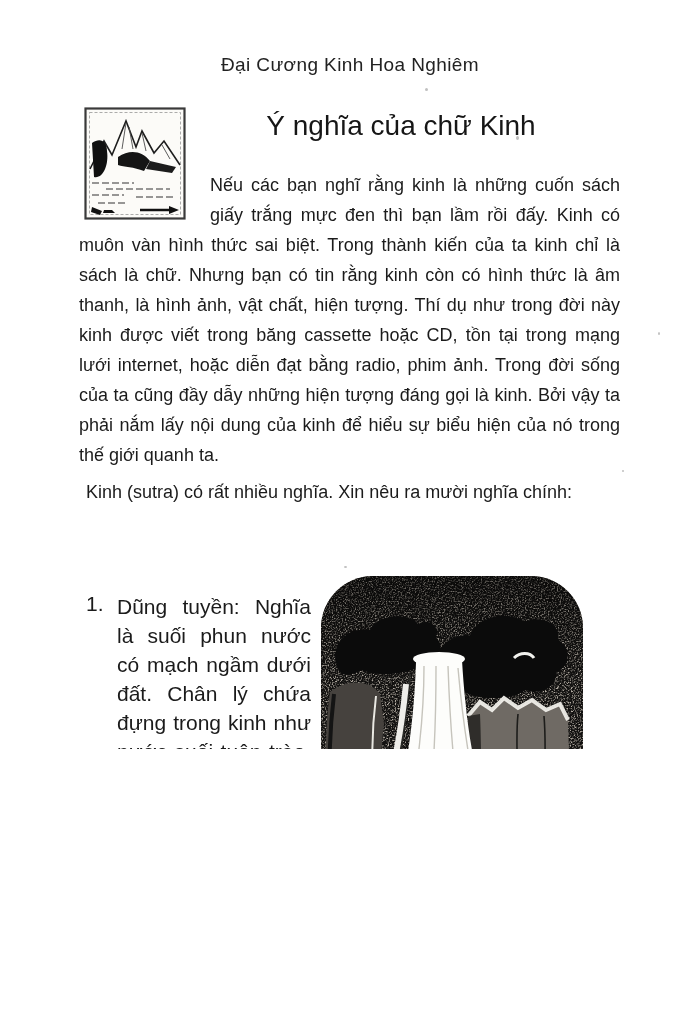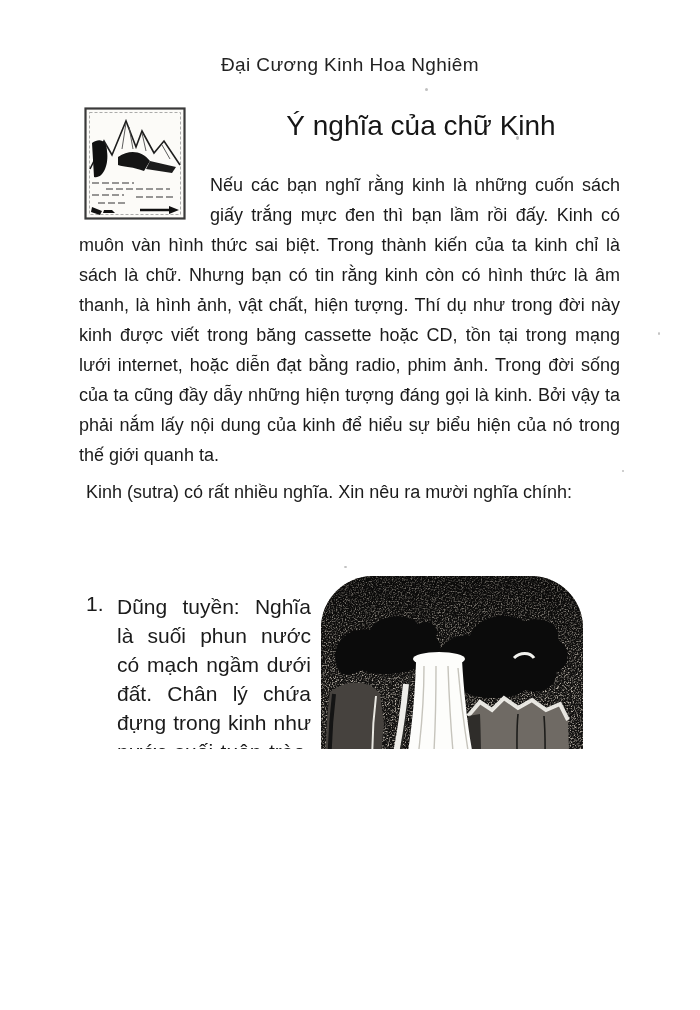--- a/index.html
+++ b/index.html
@@ -6,21 +6,21 @@
   .page{
     position:relative;width:700px;height:749px;background:#ffffff;
     font-family:"Liberation Sans", sans-serif;color:#1b1b1b;overflow:hidden;border-radius:19px;
   }
   .running-header{
     position:absolute;top:54px;left:0;right:0;text-align:center;
     font-size:19px;letter-spacing:.4px;color:#222;
   }
   .mountain-box{position:absolute;left:84px;top:107px;width:102px;height:116px;}
   .chapter-title{
-    position:absolute;top:110px;left:226px;width:390px;margin:0;
+    position:absolute;top:110px;left:206px;width:390px;margin:0;
     text-align:center;font-size:28px;font-weight:400;color:#161616;white-space:nowrap;
   }
   .textflow{
     position:absolute;top:170px;left:79px;width:541px;
     font-size:18px;line-height:30px;text-align:justify;color:#1b1b1b;
   }
   .wrap-spacer{float:left;width:131px;height:60px;}
   .para2{margin:7px;}
   .list-number{position:absolute;left:86px;top:592px;font-size:21px;color:#1b1b1b;}
   .list-text{

